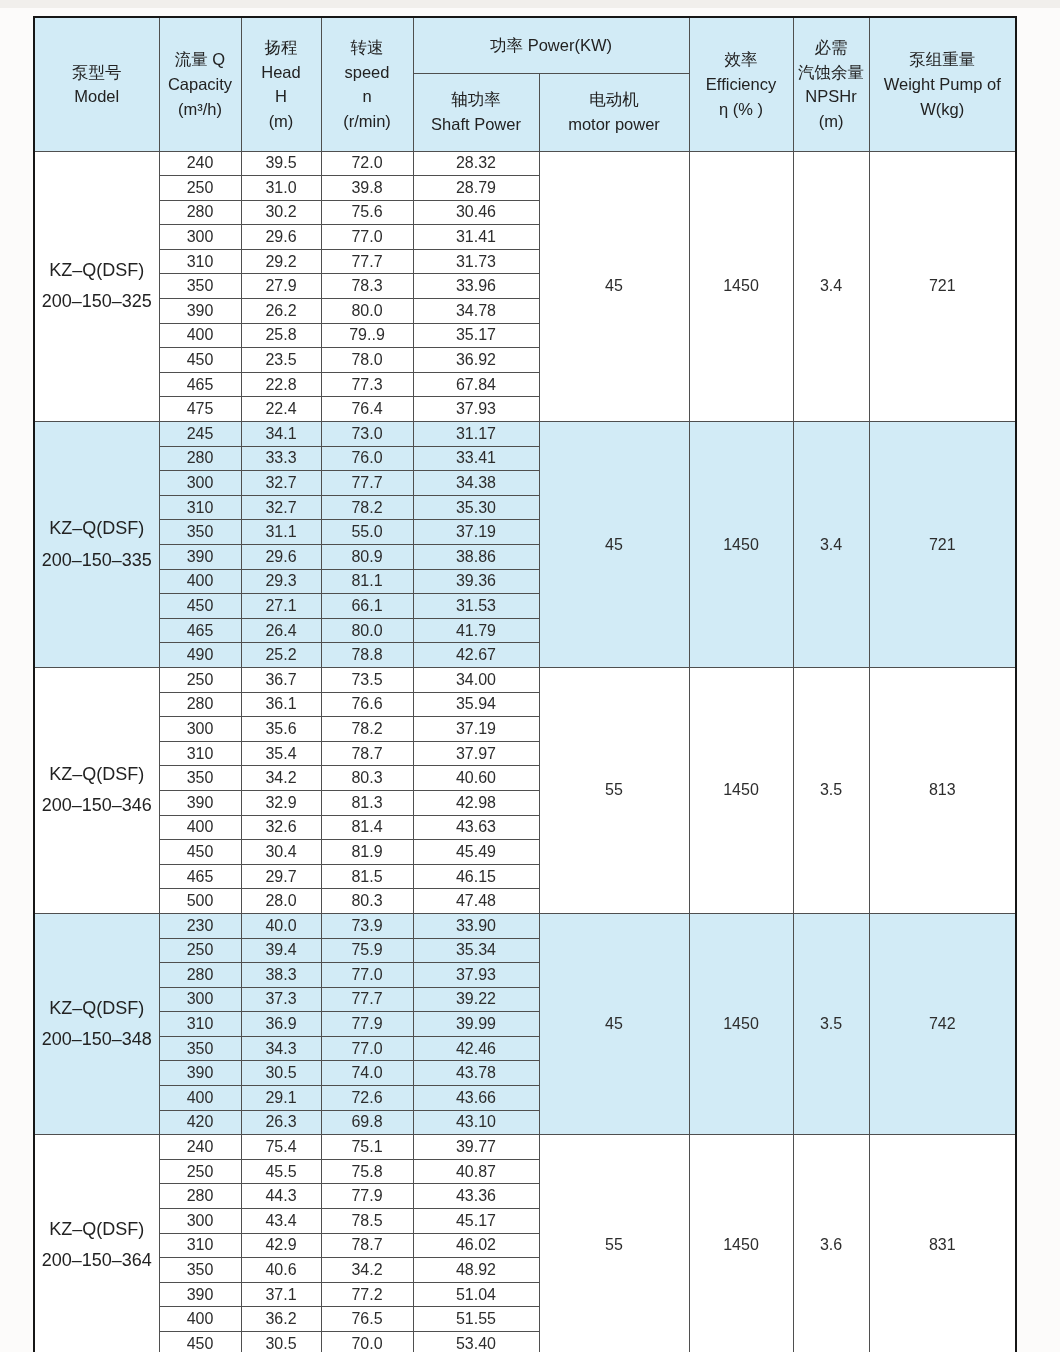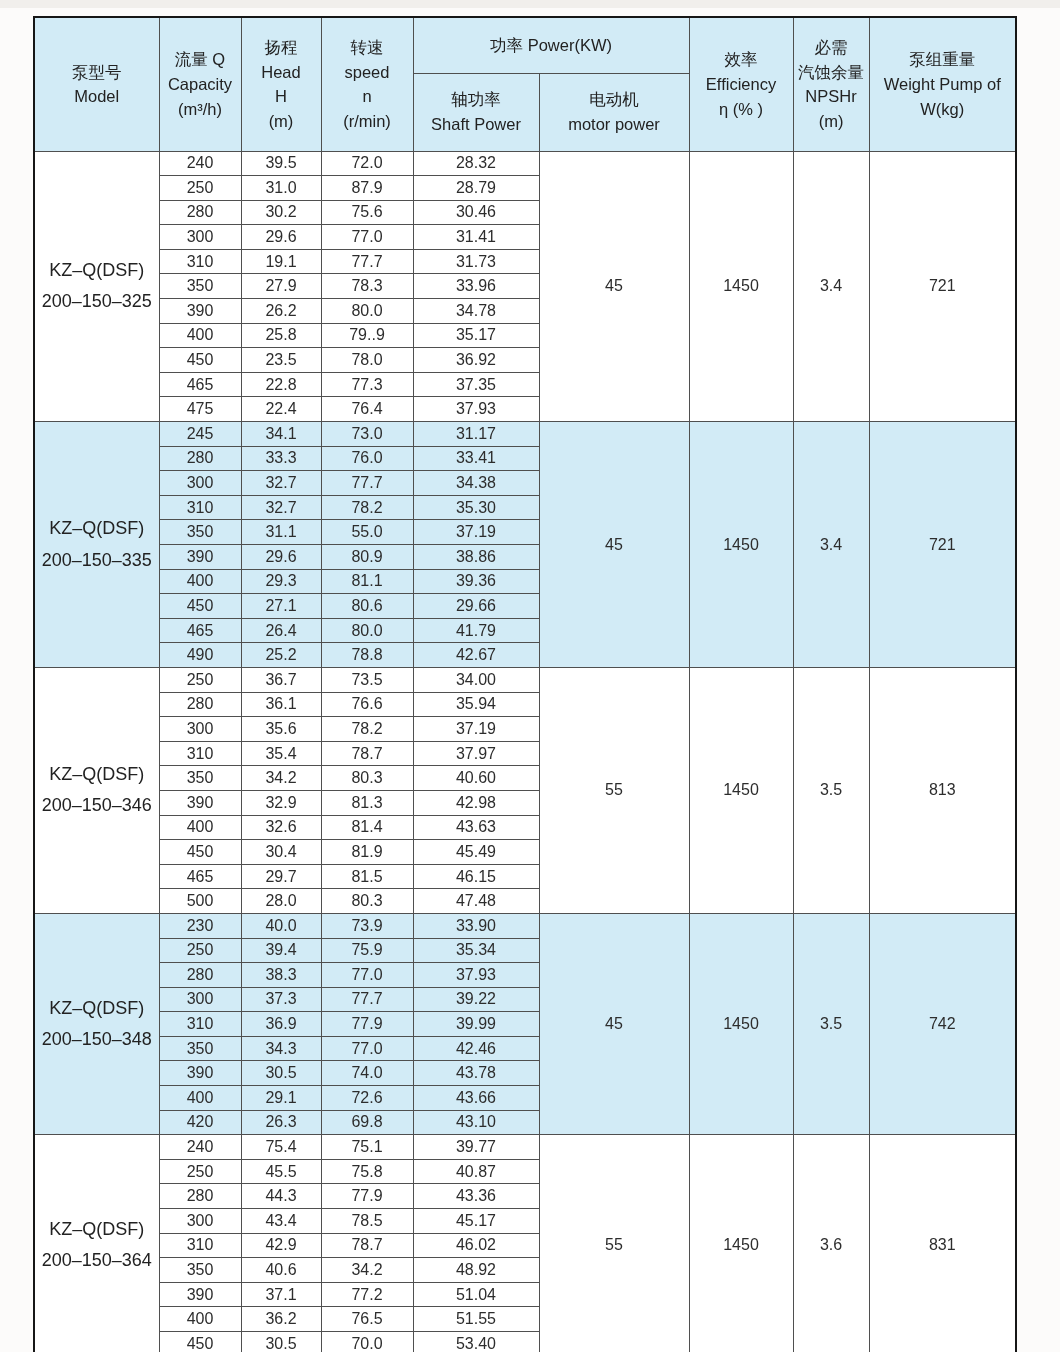--- a/index.html
+++ b/index.html
@@ -109,38 +109,38 @@
           <td>72.0</td>
           <td>28.32</td>
           <td rowspan="11">45</td>
           <td rowspan="11">1450</td>
           <td rowspan="11">3.4</td>
           <td rowspan="11">721</td>
         </tr>
         <tr>
           <td>250</td>
           <td>31.0</td>
-          <td>87.9</td>
+          <td>39.8</td>
           <td>28.79</td>
         </tr>
         <tr>
           <td>280</td>
           <td>30.2</td>
           <td>75.6</td>
           <td>30.46</td>
         </tr>
         <tr>
           <td>300</td>
           <td>29.6</td>
           <td>77.0</td>
           <td>31.41</td>
         </tr>
         <tr>
           <td>310</td>
-          <td>19.1</td>
+          <td>29.2</td>
           <td>77.7</td>
           <td>31.73</td>
         </tr>
         <tr>
           <td>350</td>
           <td>27.9</td>
           <td>78.3</td>
           <td>33.96</td>
         </tr>
         <tr>
@@ -158,21 +158,21 @@
         <tr>
           <td>450</td>
           <td>23.5</td>
           <td>78.0</td>
           <td>36.92</td>
         </tr>
         <tr>
           <td>465</td>
           <td>22.8</td>
           <td>77.3</td>
-          <td>37.35</td>
+          <td>67.84</td>
         </tr>
         <tr>
           <td>475</td>
           <td>22.4</td>
           <td>76.4</td>
           <td>37.93</td>
         </tr>
         <tr class="hl">
           <th rowspan="10" class="model">KZ–Q(DSF)
 200–150–335</th>
@@ -217,22 +217,22 @@
         </tr>
         <tr class="hl">
           <td>400</td>
           <td>29.3</td>
           <td>81.1</td>
           <td>39.36</td>
         </tr>
         <tr class="hl">
           <td>450</td>
           <td>27.1</td>
-          <td>80.6</td>
-          <td>29.66</td>
+          <td>66.1</td>
+          <td>31.53</td>
         </tr>
         <tr class="hl">
           <td>465</td>
           <td>26.4</td>
           <td>80.0</td>
           <td>41.79</td>
         </tr>
         <tr class="hl">
           <td>490</td>
           <td>25.2</td>

